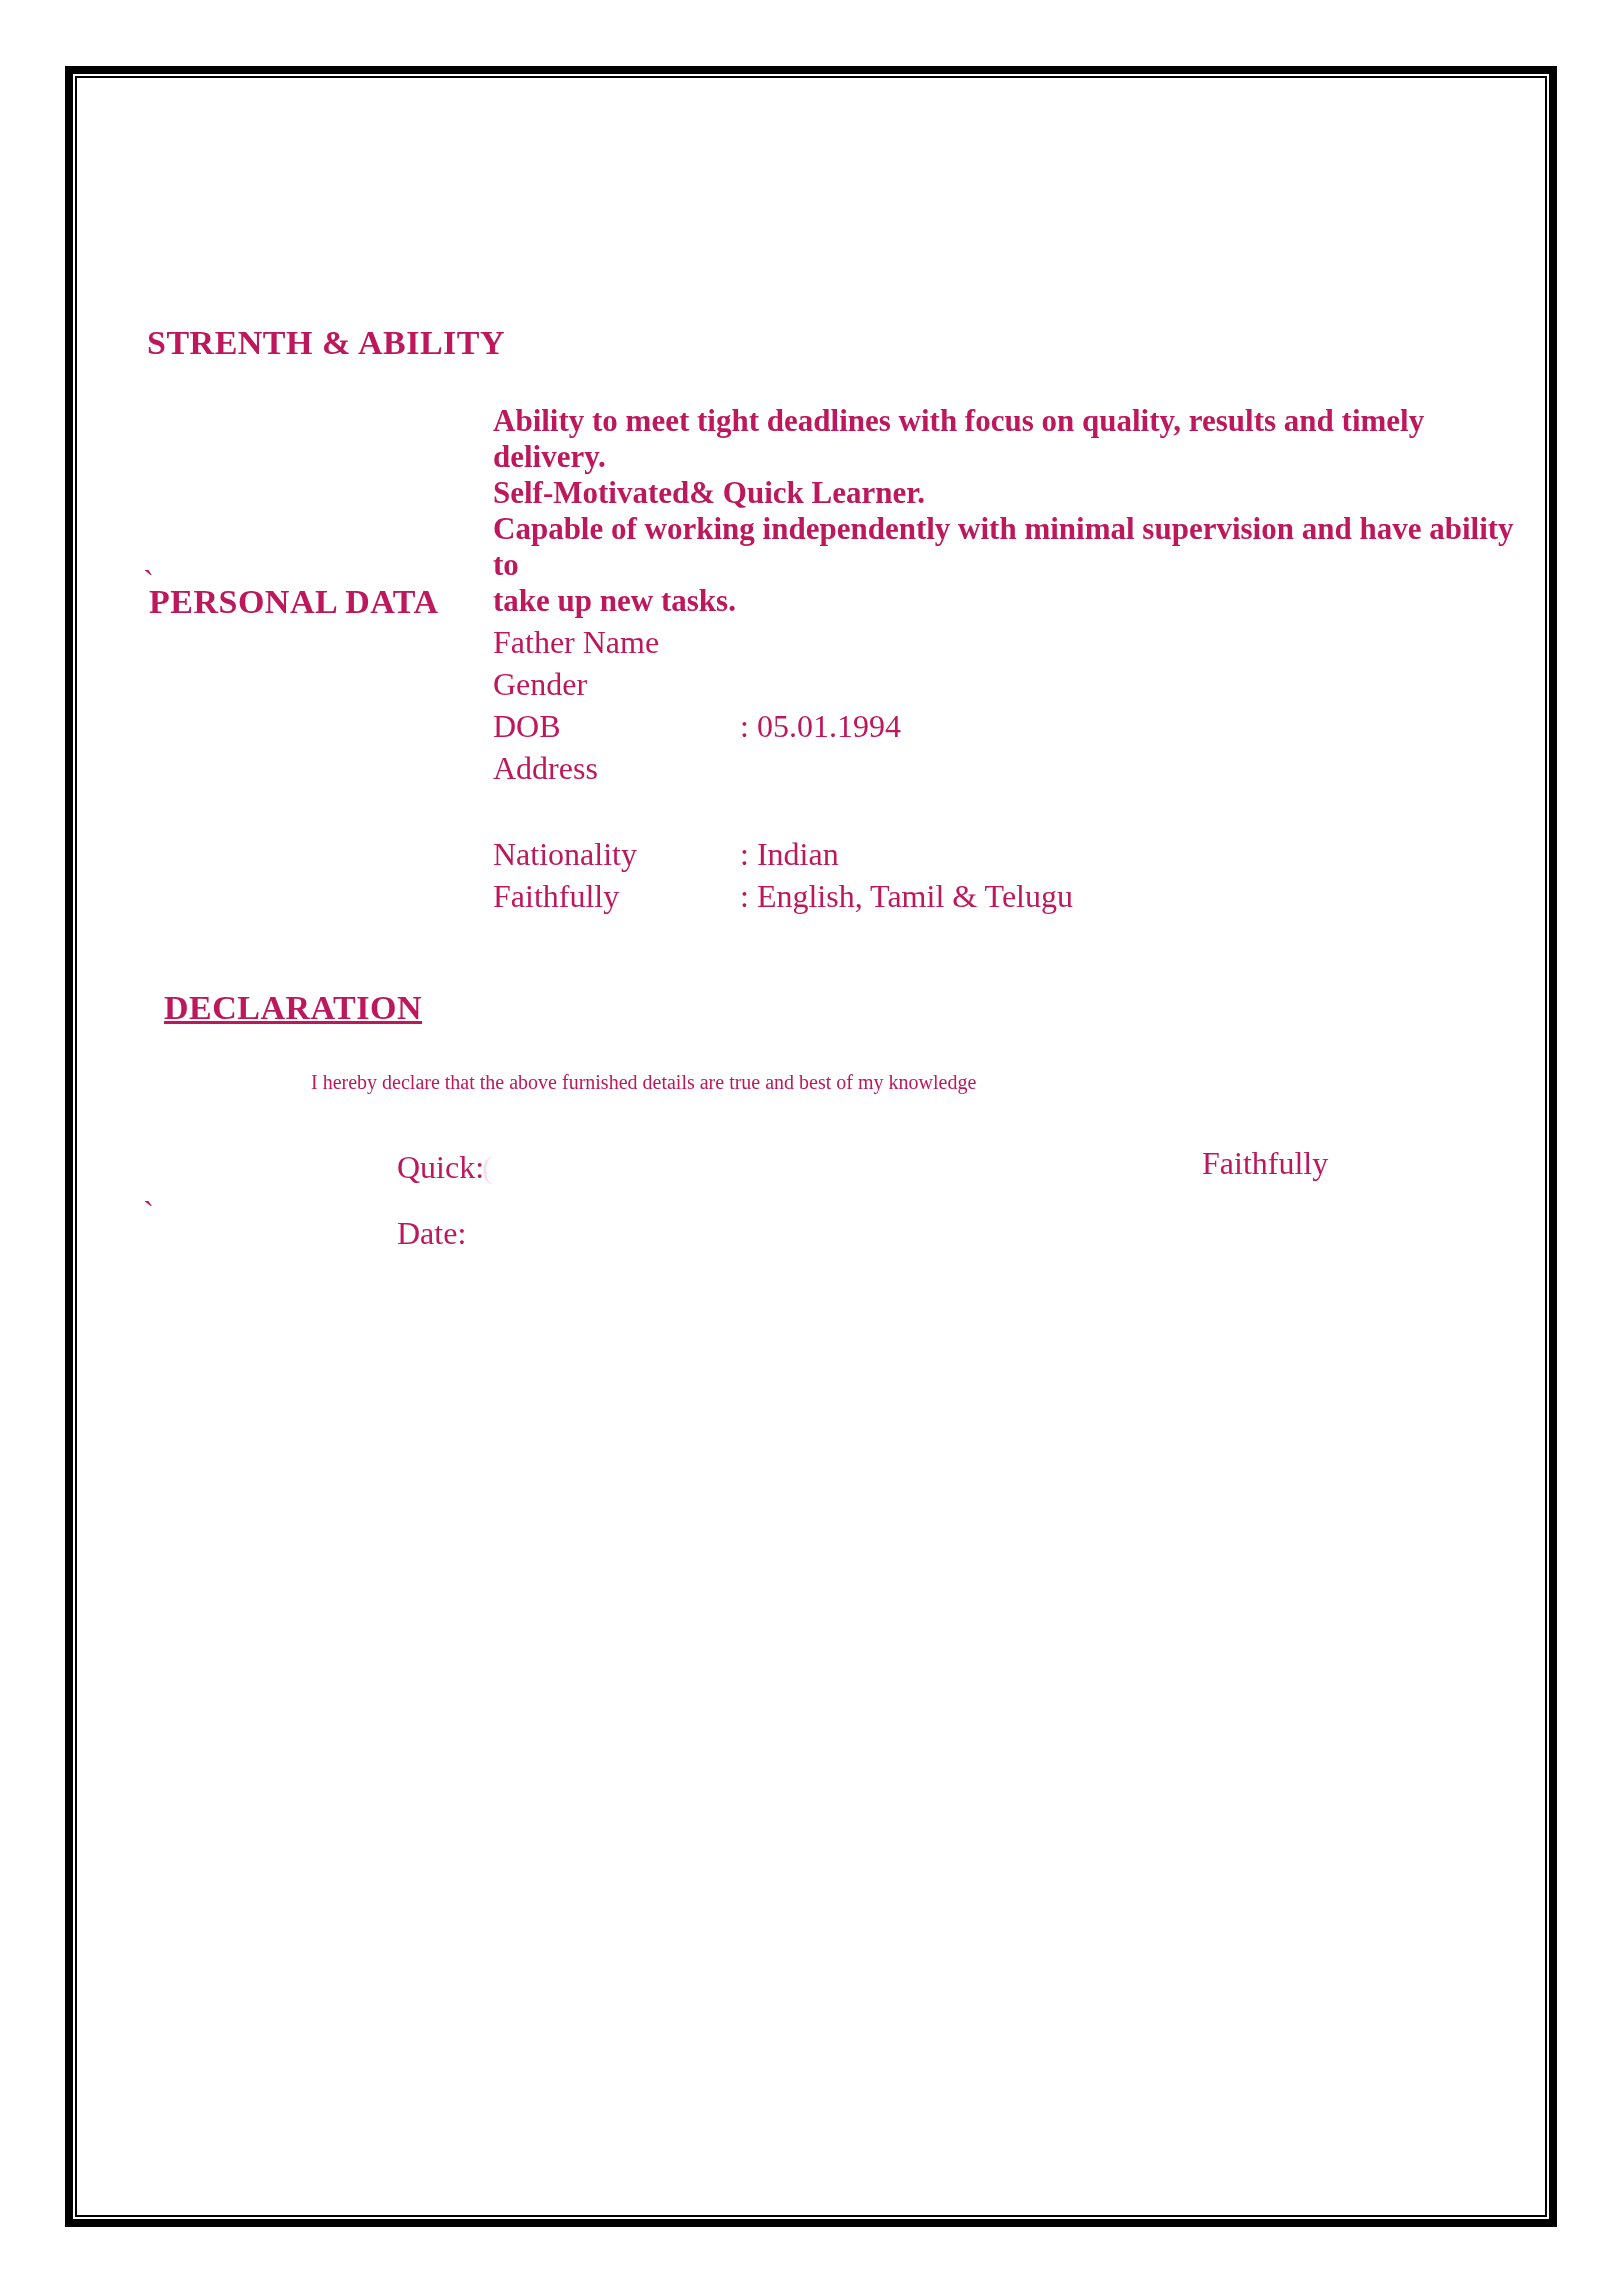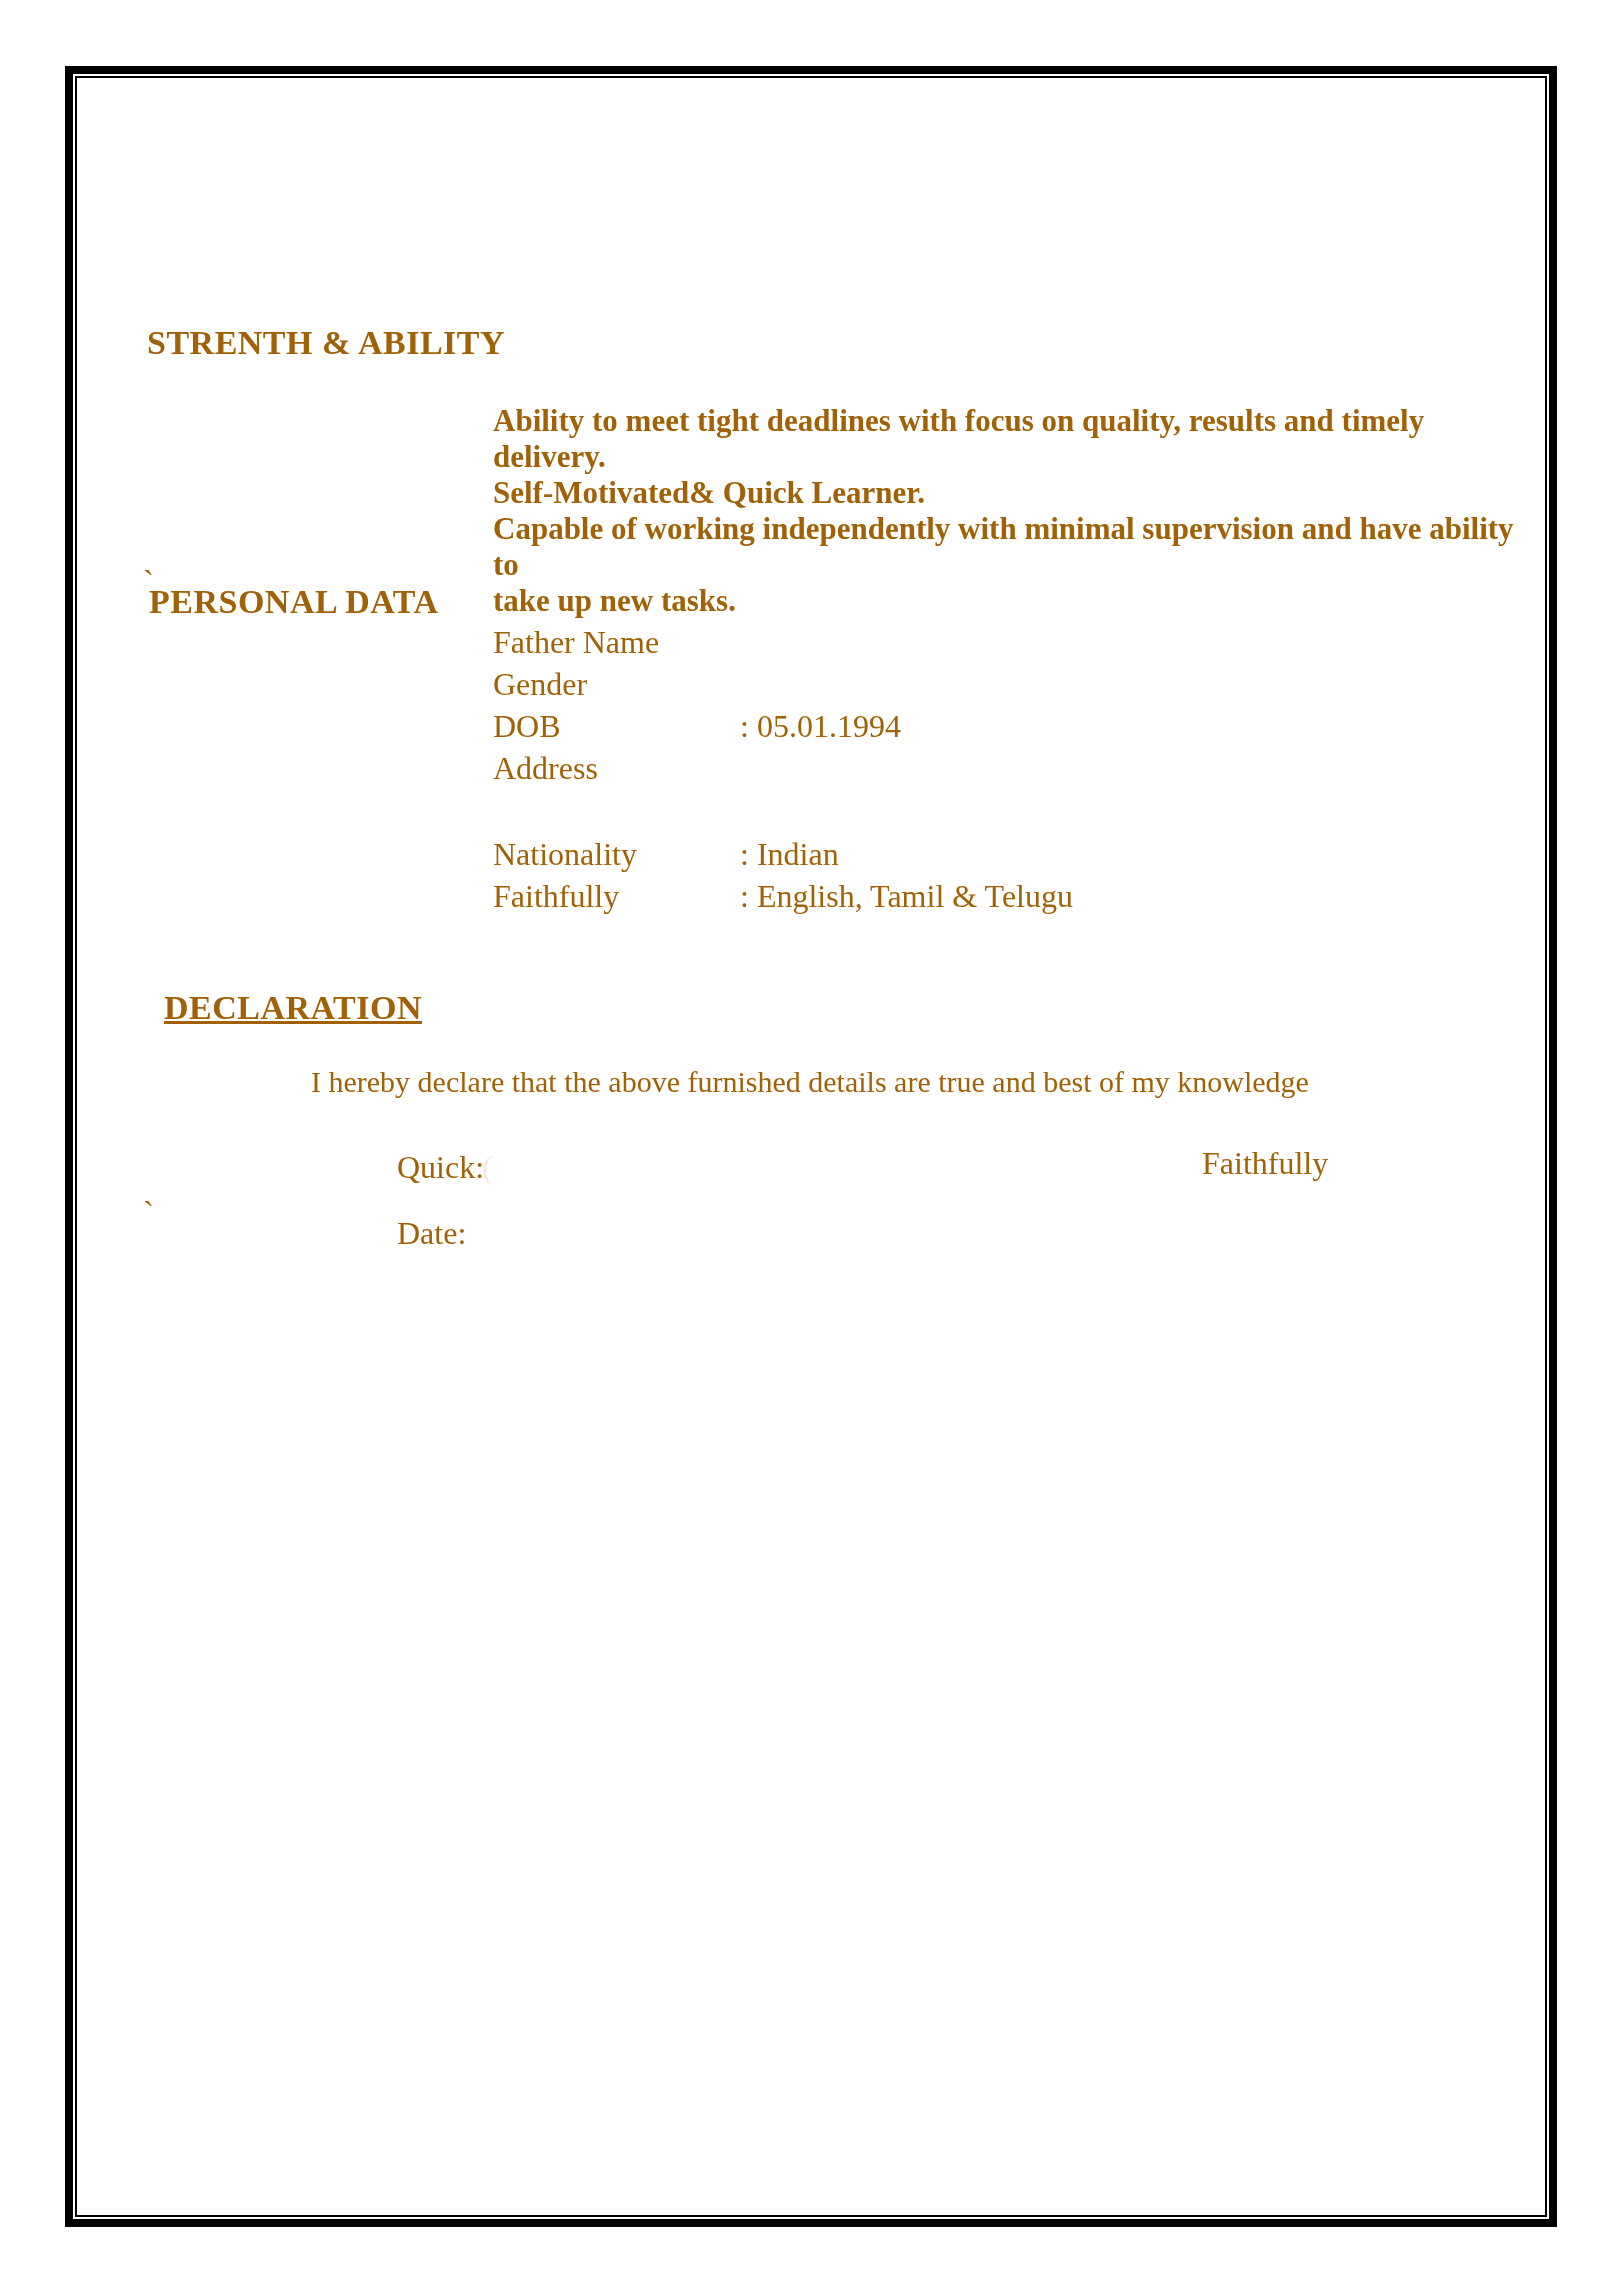--- a/index.html
+++ b/index.html
@@ -1,20 +1,20 @@
 <!DOCTYPE html>
 <html><head>
 <meta charset="utf-8">
 <style>
   html,body{margin:0;padding:0;background:#e8e8e8;}
   .page{
     position:relative;
     width:1621px;height:2292px;
     background:#ffffff;
-    color:#a16207;
+    color:#be185d;
     font-family:"Liberation Serif","DejaVu Serif",serif;
     overflow:hidden;
   }
   
   .frame-outer{
     position:absolute;left:65px;top:66px;width:1492px;height:2161px;
     box-sizing:border-box;border:8.8px solid #000;
   }
   .frame-inner{
     position:absolute;inset:2px;border:2.9px solid #000;
@@ -40,21 +40,21 @@
     position:absolute;left:446px;top:621px;
     font-size:32px;line-height:42px;
   }
   .p-row{display:flex;align-items:flex-start;}
   .p-row.gap-before{margin-top:44px;}
   .p-row .dot{margin-top:15.7px;}
   .p-label{width:247px;}
   .p-value{white-space:nowrap;}
 
   .statement{
-    position:absolute;left:311px;top:1064px;font-size:30px;line-height:36px;white-space:nowrap;
+    position:absolute;left:311px;top:1064px;font-size:20px;line-height:36px;white-space:nowrap;
   }
   .sig-label{position:absolute;font-size:32px;line-height:37px;white-space:nowrap;}
   #place-label{left:397px;top:1149px;}
   #faint-mark{left:482px;top:1149px;opacity:0.13;}
   #faithfully-label{left:1202px;top:1145px;}
   #date-label{left:397px;top:1215px;}
   .stray{position:absolute;font-size:33px;line-height:33px;}
   #stray-personal{left:143px;top:567px;}
   #stray-date{left:143px;top:1198px;}
 </style>

